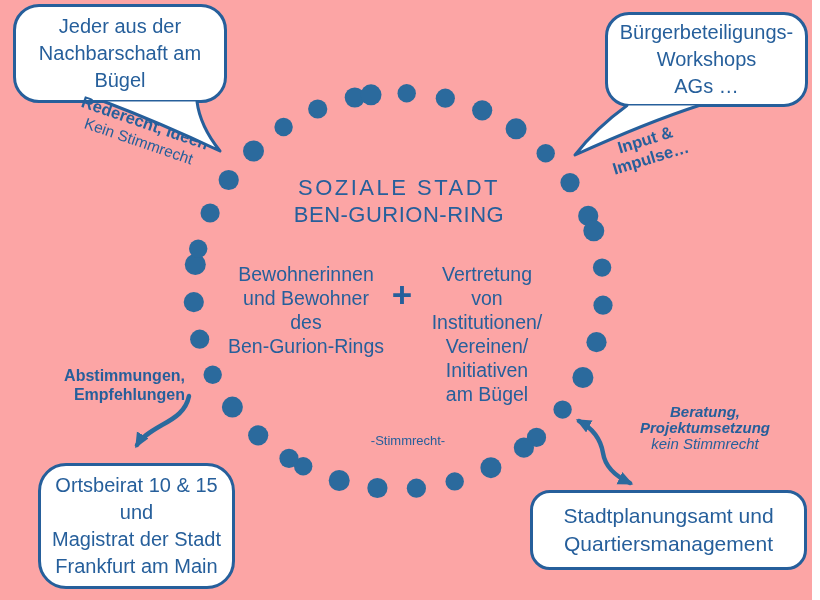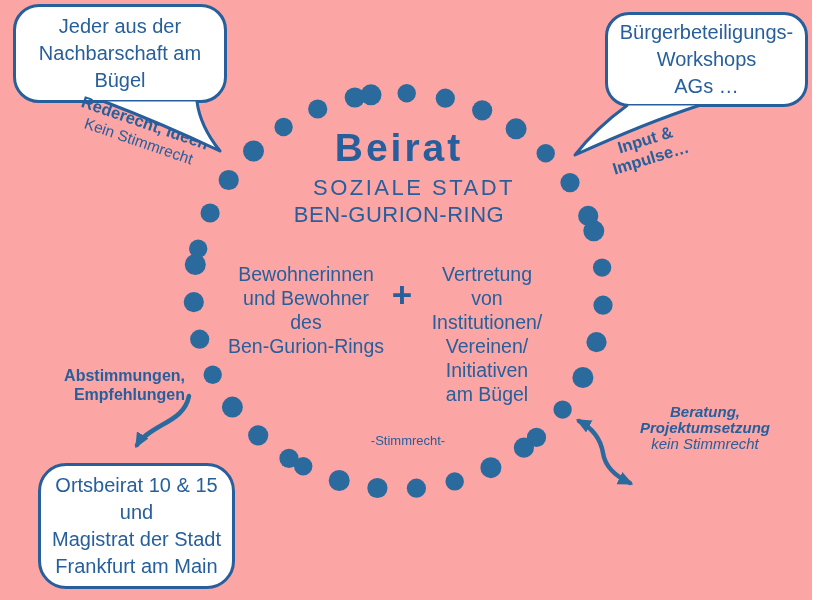--- a/index.html
+++ b/index.html
@@ -29,21 +29,21 @@
   #label-top-left .r{font-size:15.5px; line-height:19px; font-weight:normal; display:block;}
   #label-top-right{left:578px; top:130px; width:140px; text-align:center; transform:rotate(-17deg);}
   #label-top-right .b{font-size:16.5px; font-weight:bold;}
   #label-left{left:40px; top:366px; width:145px; text-align:right; font-size:16px; line-height:19px; font-weight:bold;}
   #label-right{left:630px; top:404px; width:150px; text-align:center; font-size:15px; line-height:16px;font-style:italic;}
   #label-right .b{font-weight:bold;}
   #label-right .r{font-weight:normal;}
   
   .ctr{text-align:center; color:var(--blue);}
   #circle-title{left:299px; top:126px; width:200px; font-size:39px; font-weight:bold; letter-spacing:3px;}
-  #circle-sub1{left:284px; top:175px; width:260px; font-size:22px; letter-spacing:2.5px;text-align:center;}
+  #circle-sub1{left:269px; top:175px; width:260px; font-size:22px; letter-spacing:2.5px;text-align:center;}
   #circle-sub2{left:269px; top:202px; width:260px; font-size:22px; letter-spacing:0.5px;}
   #group-left{left:216px; top:262px; width:180px; font-size:19.5px; line-height:24px;}
   #plus-sign{left:384px; top:275px; width:36px; font-size:35px; font-weight:bold;}
   #group-right{left:397px; top:262px; width:180px; font-size:19.5px; line-height:24px;}
   #voting-note{left:308px; top:433px; width:200px; font-size:13px;}
   
   #overlay{position:absolute; left:0; top:0; width:820px; height:600px; pointer-events:none;}
   #overlay .dotfill circle{fill:var(--dot);}
   #overlay .stroke{stroke:var(--dot); fill:none; stroke-linecap:round;}
   #overlay .tail{fill:#fff; stroke:var(--blue); stroke-width:3; stroke-linejoin:round; stroke-linecap:round;}
@@ -65,40 +65,43 @@
 AGs …</div>
   </div>
 
   <div class="abs bubble" id="box-bottom-left">
     <div class="txt pre">Ortsbeirat 10 &amp; 15
 und
 Magistrat der Stadt
 Frankfurt am Main</div>
   </div>
 
+  <div class="abs bubble" id="box-bottom-right">
+    <div class="txt pre">Stadtplanungsamt und
+Quartiersmanagement</div>
+  </div>
 
   <div class="abs conn-label" id="label-top-left">
     <span class="b">Rederecht, Ideen</span>
     <span class="r">Kein Stimmrecht</span>
   </div>
 
   <div class="abs conn-label" id="label-top-right">
     <span class="b">Input &amp; Impulse…</span>
   </div>
 
   <div class="abs conn-label pre" id="label-left">Abstimmungen,
 Empfehlungen</div>
 
   <div class="abs" id="label-right">
     <div class="b pre">Beratung,
 Projektumsetzung</div>
     <div class="r">kein Stimmrecht</div>
   </div>
 
-  <div class="abs ctr" id="circle-title">Beirat</div>
   <div class="abs ctr" id="circle-sub1">SOZIALE STADT</div>
   <div class="abs ctr pre" id="group-left">Bewohnerinnen
 und Bewohner
 des
 Ben-Gurion-Rings</div>
   <div class="abs ctr" id="circle-sub2">BEN-GURION-RING</div>
   <div class="abs ctr" id="plus-sign">+</div>
   <div class="abs ctr pre" id="group-right">Vertretung
 von
 Institutionen/

